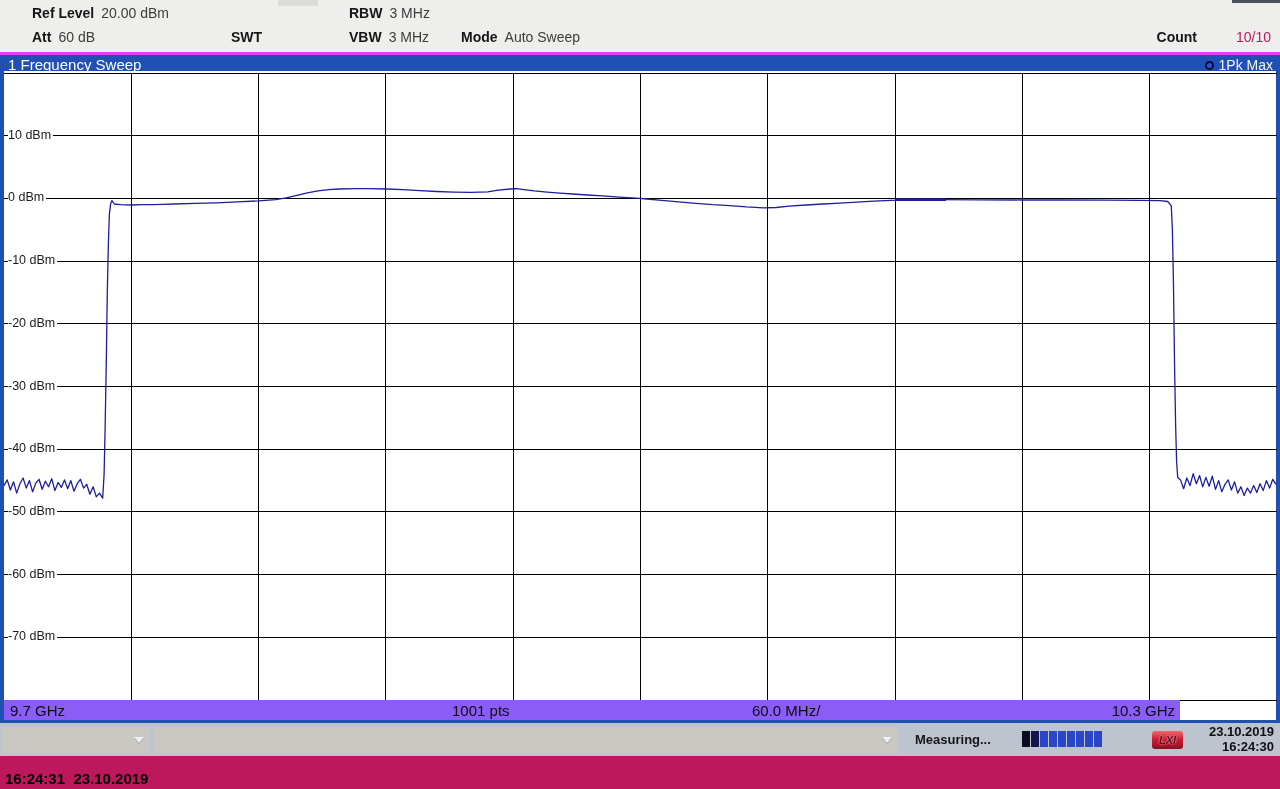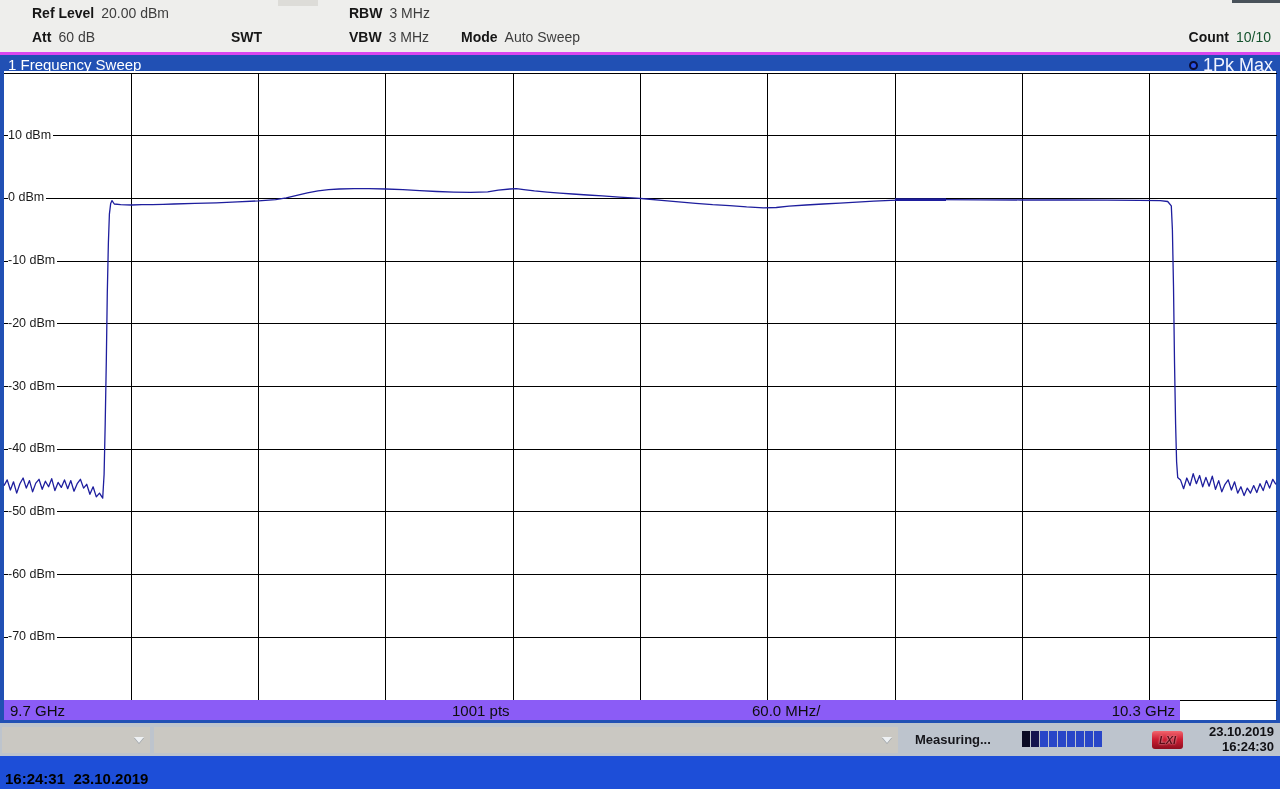--- a/index.html
+++ b/index.html
@@ -15,21 +15,21 @@
   .corner-strip { position:absolute; left:1232px; top:0; width:48px; height:3px; background:#49525a; }
   .hfield { position:absolute; height:18px; font-size:14px; white-space:nowrap; display:flex; gap:7px; align-items:baseline; }
   .hlabel { font-weight:bold; color:#161616;padding-left:24px; }
   .hvalue { color:#3d3d3d; }
   
   .title-bar { position:absolute; left:0; top:52px; width:1280px; height:19px;
     background:#2150b4; border-top:3px solid #d946ef; color:#ffffff; }
   .title-text { position:absolute; left:8px; top:1px; font-size:15px; line-height:18px; }
   .trace-badge { position:absolute; right:7px; top:1px; height:18px; display:flex; align-items:center; gap:5px; cursor:default; }
   .trace-led { width:9px; height:9px; border-radius:50%; background:#2a52e8; border:2px solid #0c0c34; }
-  .trace-badge-label { font-size:18px; color:#f2f4ff; }
+  .trace-badge-label { font-size:14px; color:#f2f4ff; }
   
   .border-left  { position:absolute; left:0; top:71px; width:4px; height:652px; background:#2150b4; }
   .border-right { position:absolute; left:1276px; top:71px; width:4px; height:652px; background:#2150b4; }
   .border-bottom{ position:absolute; left:0; top:720px; width:1280px; height:3px; background:#2150b4; }
   .plot-bg { position:absolute; left:4px; top:71px; width:1272px; height:649px; background:#ffffff; }
   #plot-svg { position:absolute; left:0; top:0; width:1280px; height:789px; pointer-events:none; }
   .ylab { position:absolute; left:8px; background:#ffffff; color:#1a1a1a;
     font-size:12.5px; line-height:15px; padding:0 2px 0 0; white-space:nowrap; }
   
   .axis-row { position:absolute; left:4px; top:700px; width:1176px; height:20px; background:#8b5cf6;
@@ -51,21 +51,21 @@
   .progress { position:absolute; left:1022px; top:8px; height:16px; display:flex; gap:1px; }
   .progress span { display:block; width:8px; height:16px; }
   .lxi { position:absolute; left:1152px; top:8px; width:31px; height:18px; border-radius:3px;
     background:linear-gradient(180deg,#f2666e 0%,#cf1f34 45%,#8e0d1f 100%);
     color:#5c0a16; font-size:11px; font-weight:bold; font-style:italic;
     display:flex; align-items:center; justify-content:center;
     text-shadow:0 0 2px rgba(255,255,255,.85); }
   .datetime { position:absolute; right:6px; top:1px; text-align:right;
     font-size:13px; font-weight:bold; color:#101014; line-height:15px; }
   
-  .bottom-strip { position:absolute; left:0; top:756px; width:1280px; height:33px; background:#1d4ed8; }
+  .bottom-strip { position:absolute; left:0; top:756px; width:1280px; height:33px; background:#be185d; }
   .bottom-timestamp { position:absolute; left:5px; top:14px; font-size:15px; font-weight:bold;
     color:#000; white-space:pre; }
 </style>
 </head>
 <body>
 
 <div class="screen">
 
   <div class="header">
     <div class="top-tab"></div>
@@ -91,21 +91,21 @@
     <div class="hfield" style="left:325px; top:29px;">
       <span class="hlabel">VBW</span>
       <span class="hvalue">3 MHz</span>
     </div>
     <div class="hfield" style="left:437px; top:29px;">
       <span class="hlabel">Mode</span>
       <span class="hvalue">Auto Sweep</span>
     </div>
     <div class="hfield" style="right:9px; top:29px;">
       <span class="hlabel">Count</span>
-      <span class="hvalue" style="color:#14532d;">10/10</span>
+      <span class="hvalue" style="color:#be185d;margin-left:32px;">10/10</span>
     </div>
   </div>
 
   <div class="title-bar">
     <div class="title-text">1 Frequency Sweep</div>
     <div class="trace-badge">
       <span class="trace-led"></span>
       <span class="trace-badge-label">1Pk Max</span>
     </div>
   </div>

